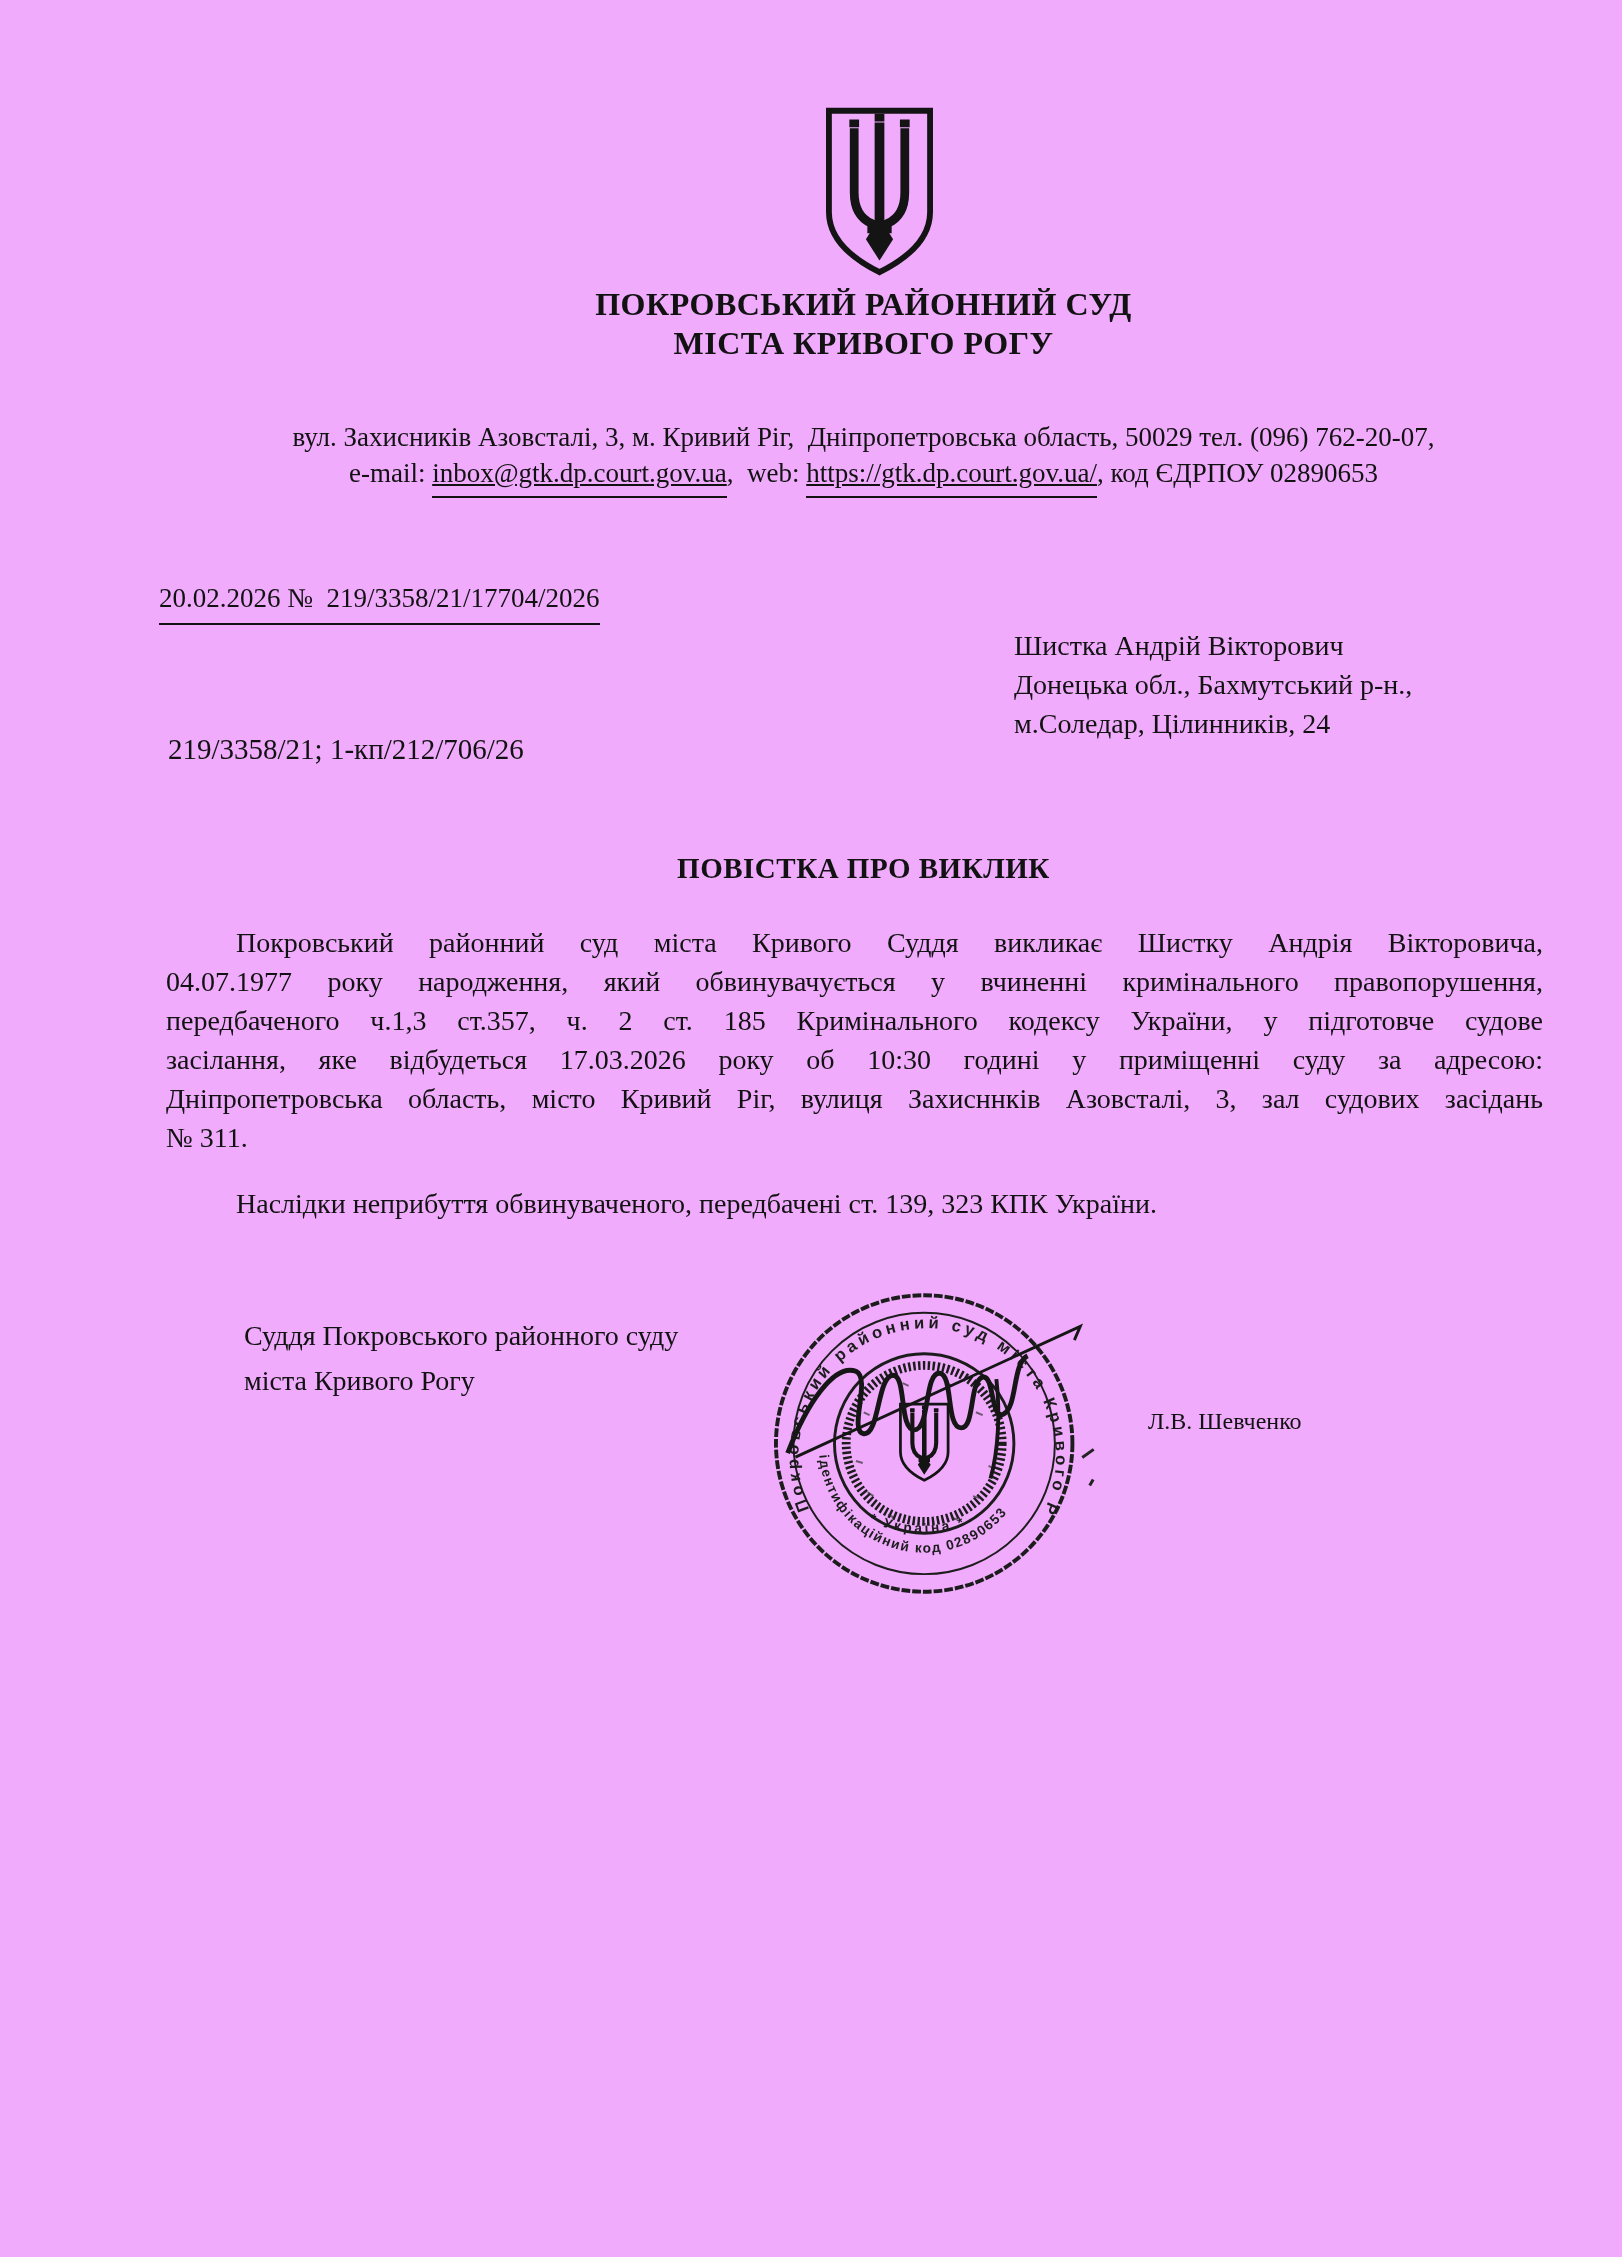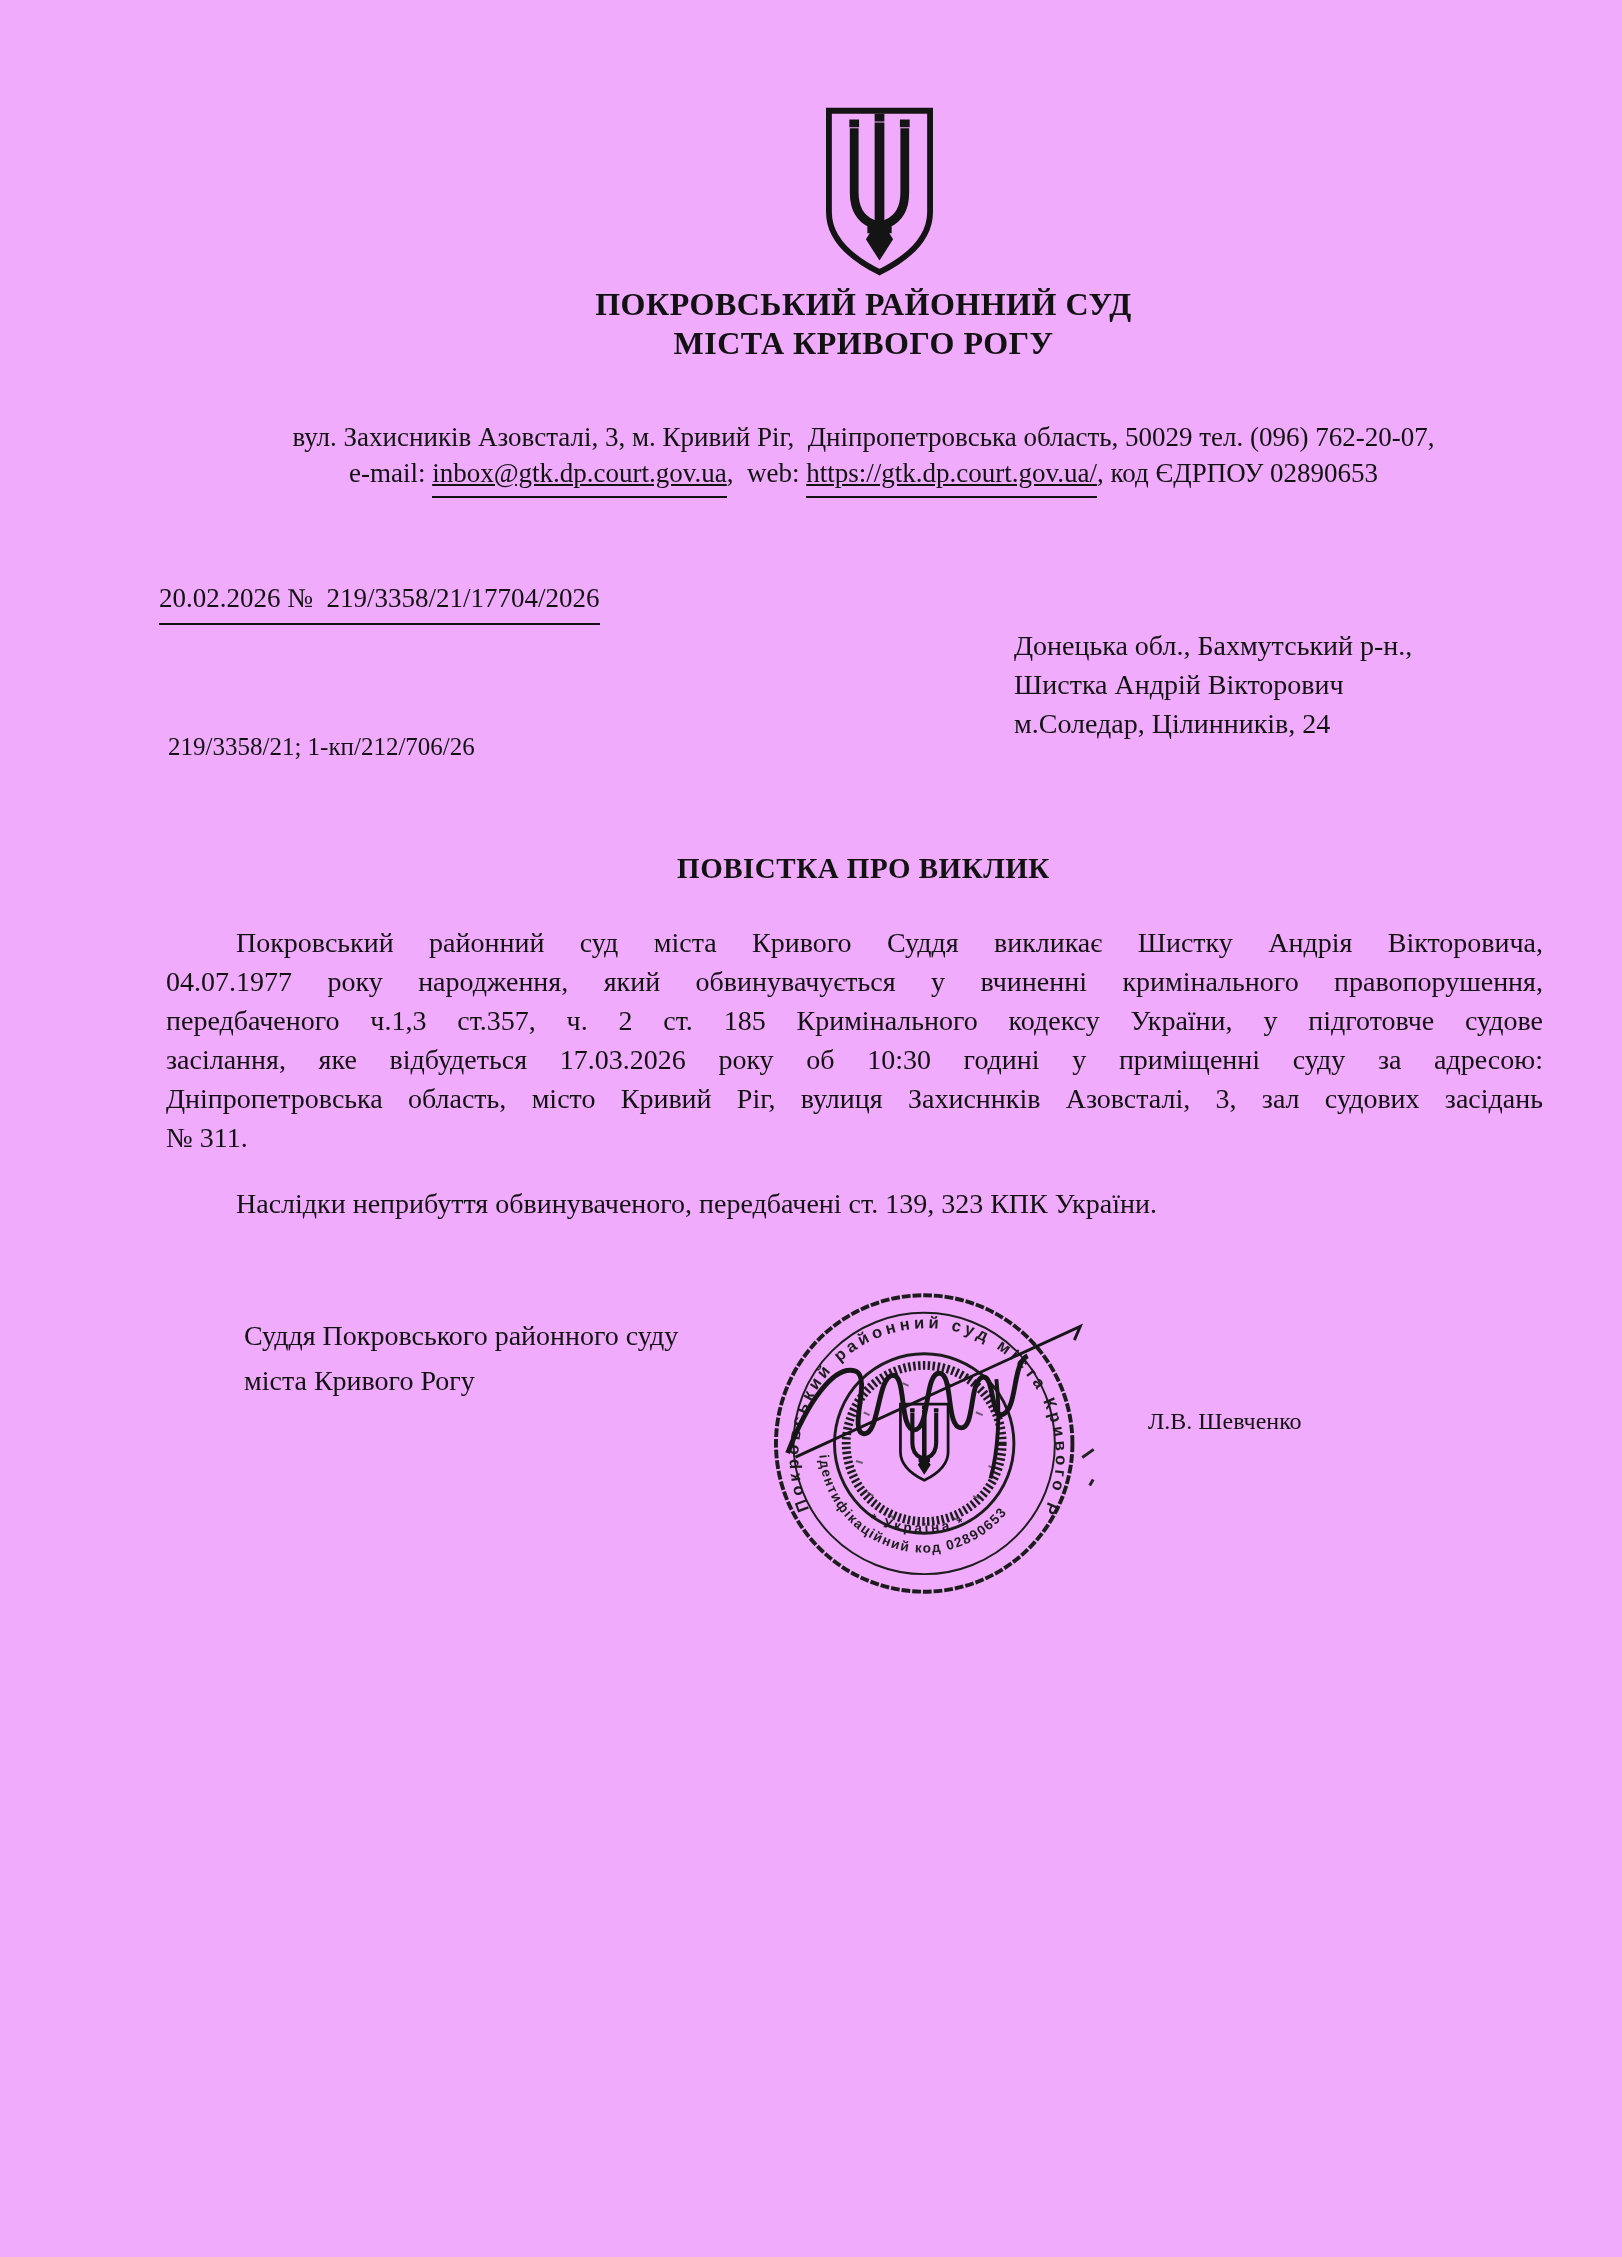--- a/index.html
+++ b/index.html
@@ -13,21 +13,21 @@
   .emblem{left:817px;top:103px;width:125px;height:177px;}
   .court-title{left:176px;top:285px;width:1375px;text-align:center;
     font-weight:bold;font-size:32px;line-height:39px;letter-spacing:0.5px;}
   .addr-block{left:176px;top:419px;width:1375px;text-align:center;
     font-size:27px;line-height:36px;}
   .ulink{text-decoration:underline;border-bottom:2px solid #121212;padding-bottom:8px;}
   
   .date-line{left:159px;top:583px;font-size:27px;}
   .date-line span{border-bottom:2.9px solid #121212;padding-bottom:10px;}
   .recipient{left:1014px;top:626px;font-size:28px;line-height:39px;}
-  .case-line{left:168px;top:733px;font-size:25px;}
+  .case-line{left:168px;top:733px;font-size:29px;}
   
   .heading{left:176px;top:852px;width:1375px;text-align:center;
     font-weight:bold;font-size:29px;letter-spacing:0.5px;}
   
   .body-par{left:166px;top:923px;width:1377px;font-size:28px;line-height:39px;}
   .jline{text-align:justify;text-align-last:justify;}
   .indent{padding-left:70px;}
   .consequences{left:166px;top:1188px;width:1377px;font-size:28px;text-indent:70px;}
   
   .judge-title{left:244px;top:1313px;font-size:28px;line-height:45px;}
@@ -62,22 +62,22 @@
   </div>
 
   <div class="abs addr-block">
     <div class="pre">вул. Захисників Азовсталі, 3, м. Кривий Ріг,  Дніпропетровська область, 50029 тел. (096) 762-20-07,</div>
     <div class="pre"><span>e-mail: </span><span class="ulink">inbox@gtk.dp.court.gov.ua</span><span>,  web: </span><span class="ulink">https://gtk.dp.court.gov.ua/</span><span>, код ЄДРПОУ 02890653</span></div>
   </div>
 
   <div class="abs date-line pre"><span>20.02.2026 №  219/3358/21/17704/2026</span></div>
 
   <div class="abs recipient">
+    <div>Шистка Андрій Вікторович</div>
     <div>Донецька обл., Бахмутський р-н.,</div>
-    <div>Шистка Андрій Вікторович</div>
     <div>м.Соледар, Цілинників, 24</div>
   </div>
 
   <div class="abs case-line">219/3358/21; 1-кп/212/706/26</div>
 
   <div class="abs heading">ПОВІСТКА ПРО ВИКЛИК</div>
 
   <div class="abs body-par">
     <div class="jline indent">Покровський районний суд міста Кривого Суддя викликає Шистку Андрія Вікторовича,</div>
     <div class="jline">04.07.1977 року народження, який обвинувачується у вчиненні кримінального правопорушення,</div>

